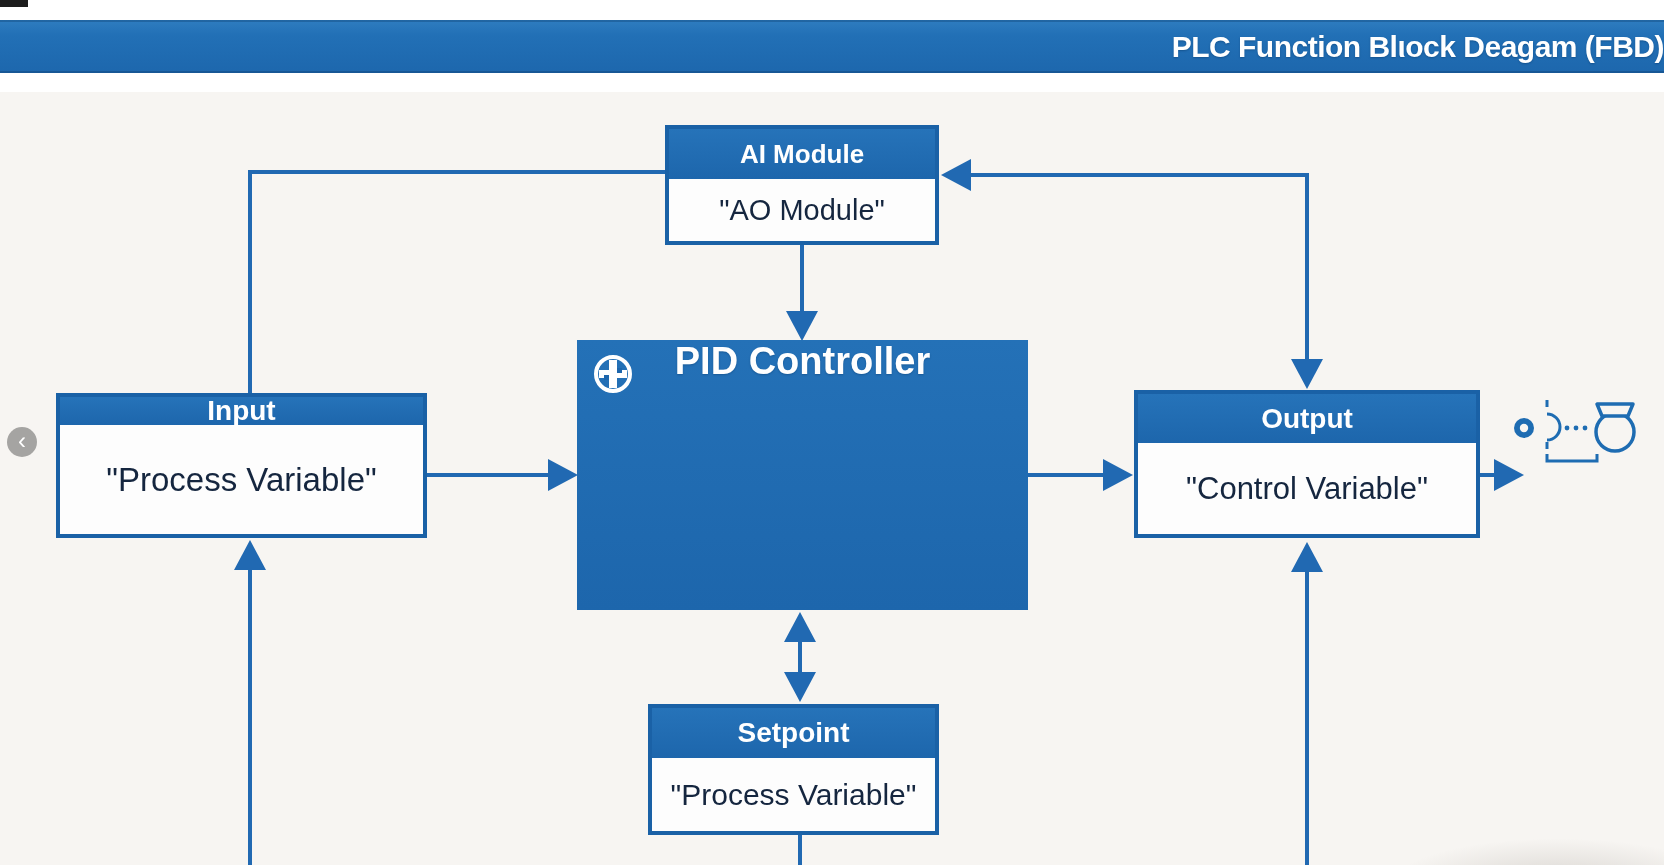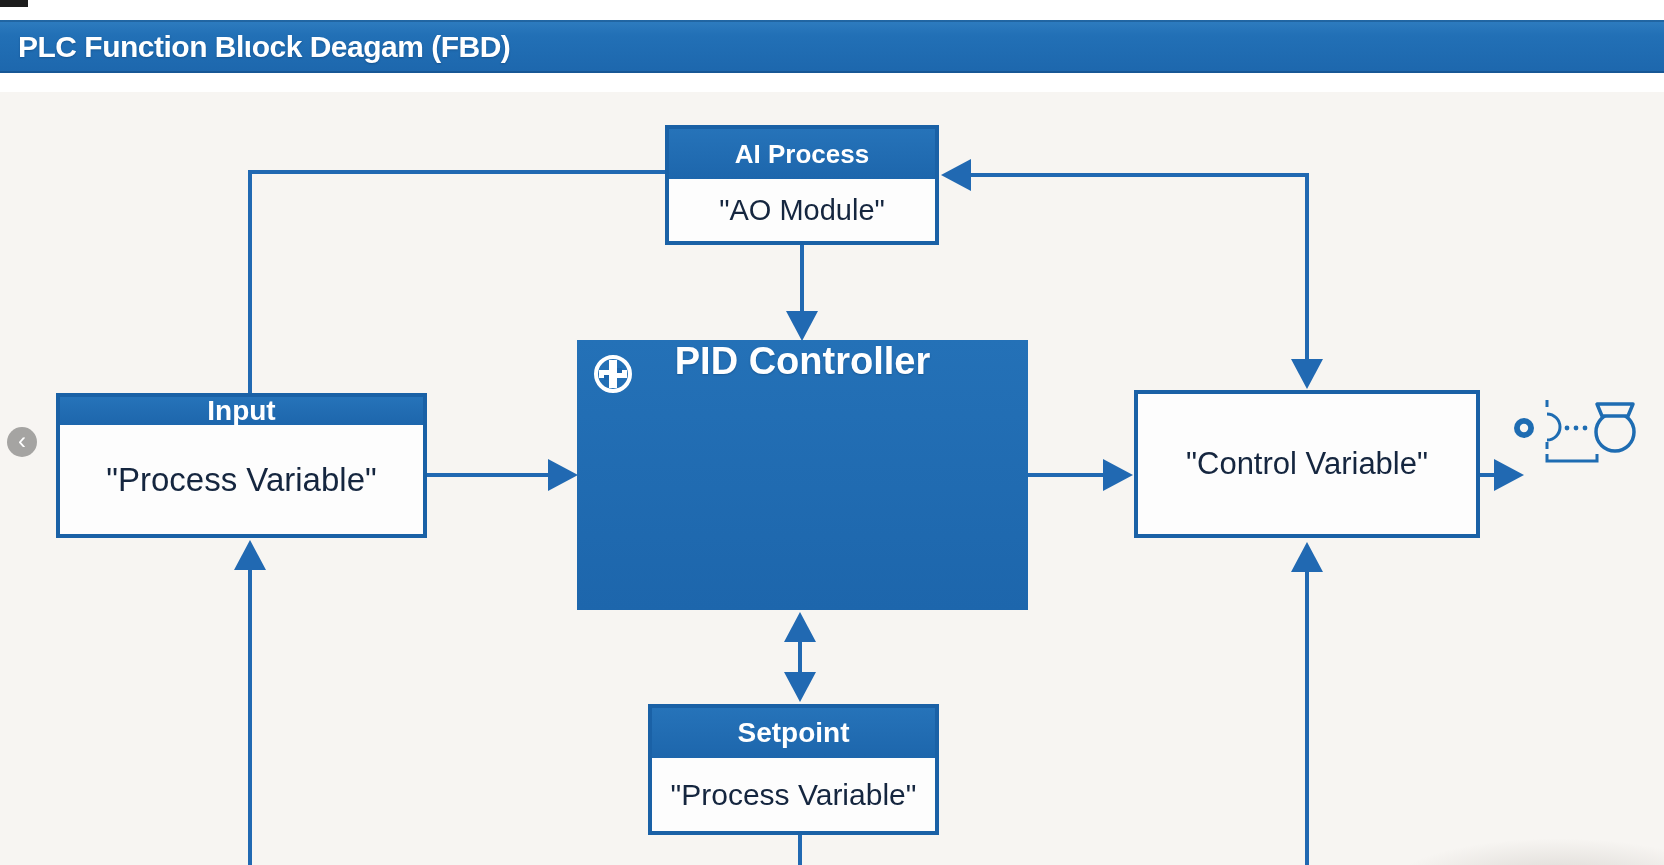--- a/index.html
+++ b/index.html
@@ -7,21 +7,21 @@
   body { font-family:"Liberation Sans", sans-serif; background:#f7f5f2; }
 
   .screen { position:relative; width:1664px; height:865px; overflow:hidden; background:#f7f5f2; }
 
   .top-white { position:absolute; left:0; top:0; width:1664px; height:92px; background:#ffffff; }
   .corner-sliver { position:absolute; left:0; top:0; width:28px; height:7px; background:#1c1c1c; }
 
   .title-bar { position:absolute; left:0; top:20px; width:1664px; height:53px;
                background:linear-gradient(180deg,#2f7dc0 0%, #2270b6 28%, #1d67ad 100%);
                box-shadow:inset 0 2px 0 rgba(10,60,110,.35), inset 0 -2px 0 rgba(10,50,95,.3);
-               display:flex; align-items:center; }
+               display:flex; align-items:center;justify-content:flex-end; }
   .title-bar .title { color:#ffffff; font-weight:bold; font-size:30px; letter-spacing:-0.5px;
                       padding-left:18px; text-shadow:0 1px 2px rgba(0,40,80,.35); }
 
   
   .line { position:absolute; background:#2169b2; }
   .arr { position:absolute; width:0; height:0; }
   .arr.right { border-top:16px solid transparent; border-bottom:16px solid transparent; border-left:30px solid #2169b2; }
   .arr.left  { border-top:16px solid transparent; border-bottom:16px solid transparent; border-right:30px solid #2169b2; }
   .arr.down  { border-left:16px solid transparent; border-right:16px solid transparent; border-top:30px solid #2169b2; }
   .arr.up    { border-left:16px solid transparent; border-right:16px solid transparent; border-bottom:30px solid #2169b2; }
@@ -103,41 +103,42 @@
 
   <div class="arr up" style="left:234px; top:540px;"></div>
   <div class="line" style="left:248px; top:566px; width:4px; height:299px;"></div>
   <div class="arr up" style="left:1291px; top:542px;"></div>
   <div class="line" style="left:1305px; top:568px; width:4px; height:297px;"></div>
 
   <div class="line" style="left:1480px; top:473px; width:18px; height:4px;"></div>
   <div class="arr right" style="left:1494px; top:459px;"></div>
 
   <div class="block blk-ai">
-    <div class="hdr">AI Process</div>
+    <div class="hdr">AI Module</div>
     <div class="bdy">"AO Module"</div>
   </div>
 
   <div class="block blk-input">
     <div class="hdr">Input</div>
     <div class="bdy">"Process Variable"</div>
   </div>
 
   <div class="blk-pid">
     <div class="pid-label">PID Controller</div>
   </div>
   <svg class="pid-badge" viewBox="0 0 44 44">
     <circle cx="22" cy="22" r="17" fill="none" stroke="#ffffff" stroke-width="4"></circle>
     <rect x="18" y="8" width="8" height="28" fill="#ffffff"></rect>
     <rect x="8" y="18" width="28" height="8" fill="#ffffff"></rect>
     <rect x="26" y="16" width="5" height="5" fill="#1d66ac"></rect>
     <rect x="13" y="23" width="5" height="5" fill="#1d66ac"></rect>
   </svg>
 
   <div class="block blk-output">
+    <div class="hdr">Output</div>
     <div class="bdy">"Control Variable"</div>
   </div>
 
   <div class="block blk-setpoint">
     <div class="hdr">Setpoint</div>
     <div class="bdy">"Process Variable"</div>
   </div>
 
   <div class="prev-btn">
     <span>‹</span>

